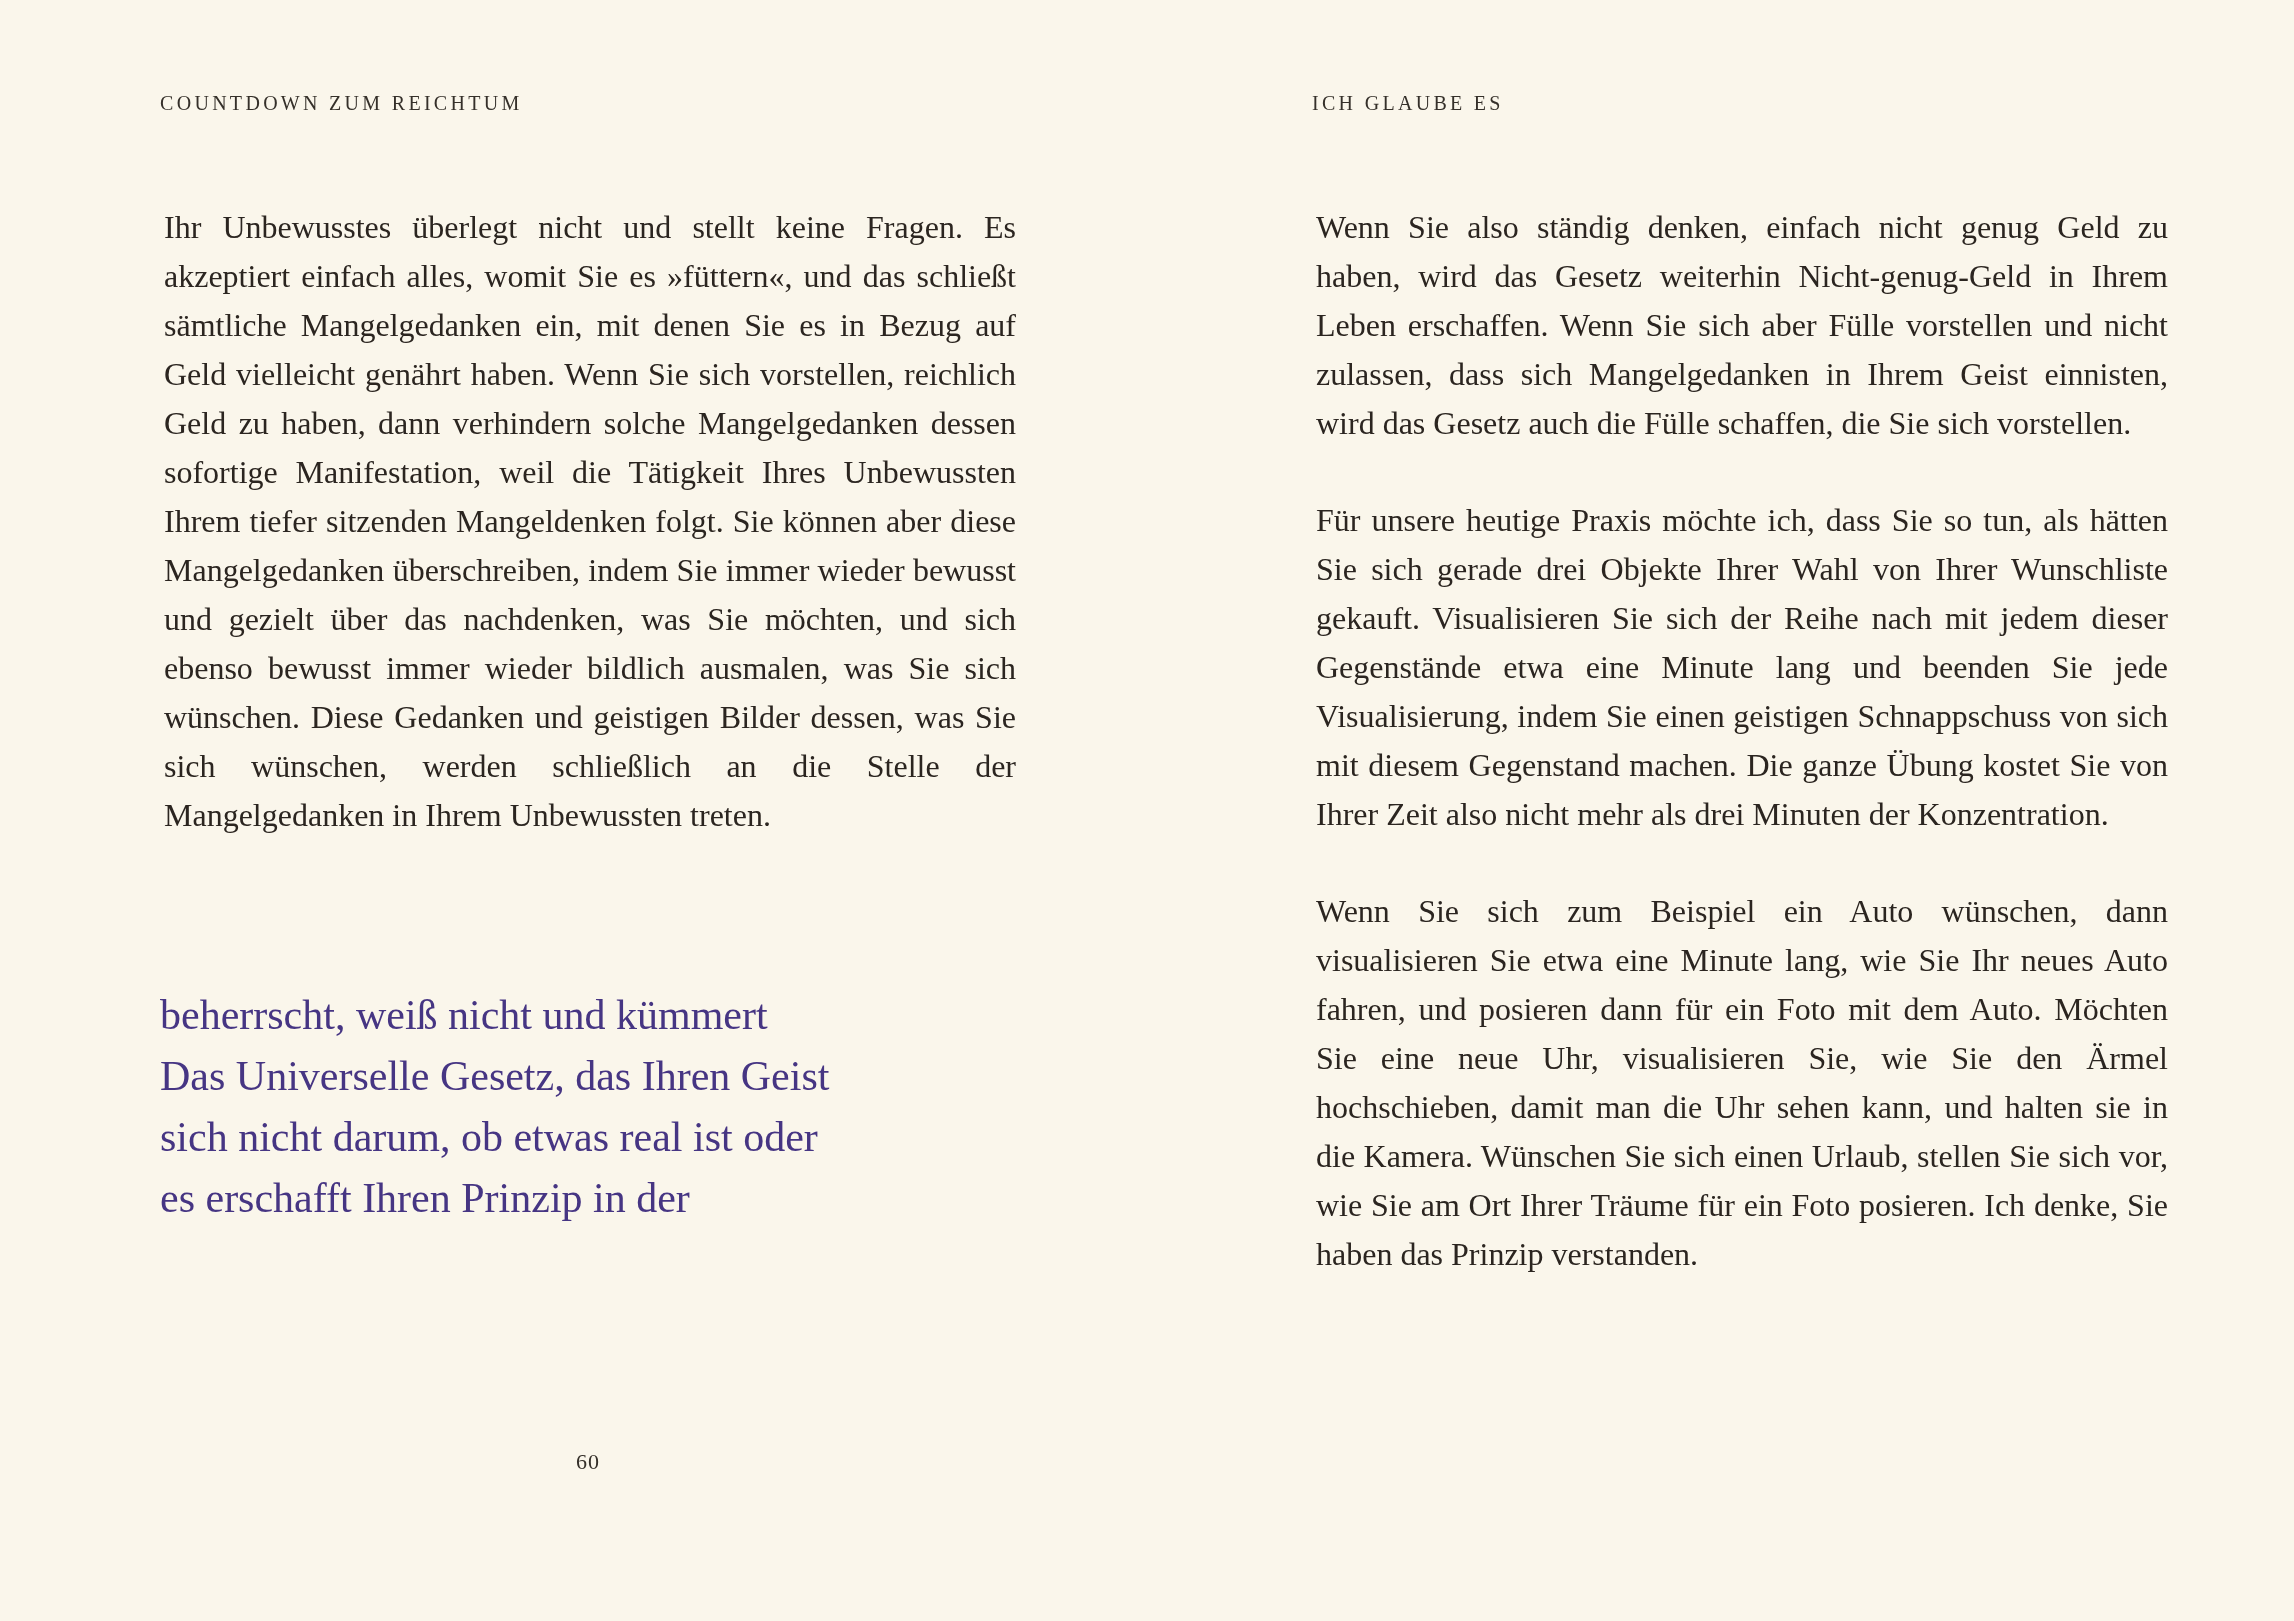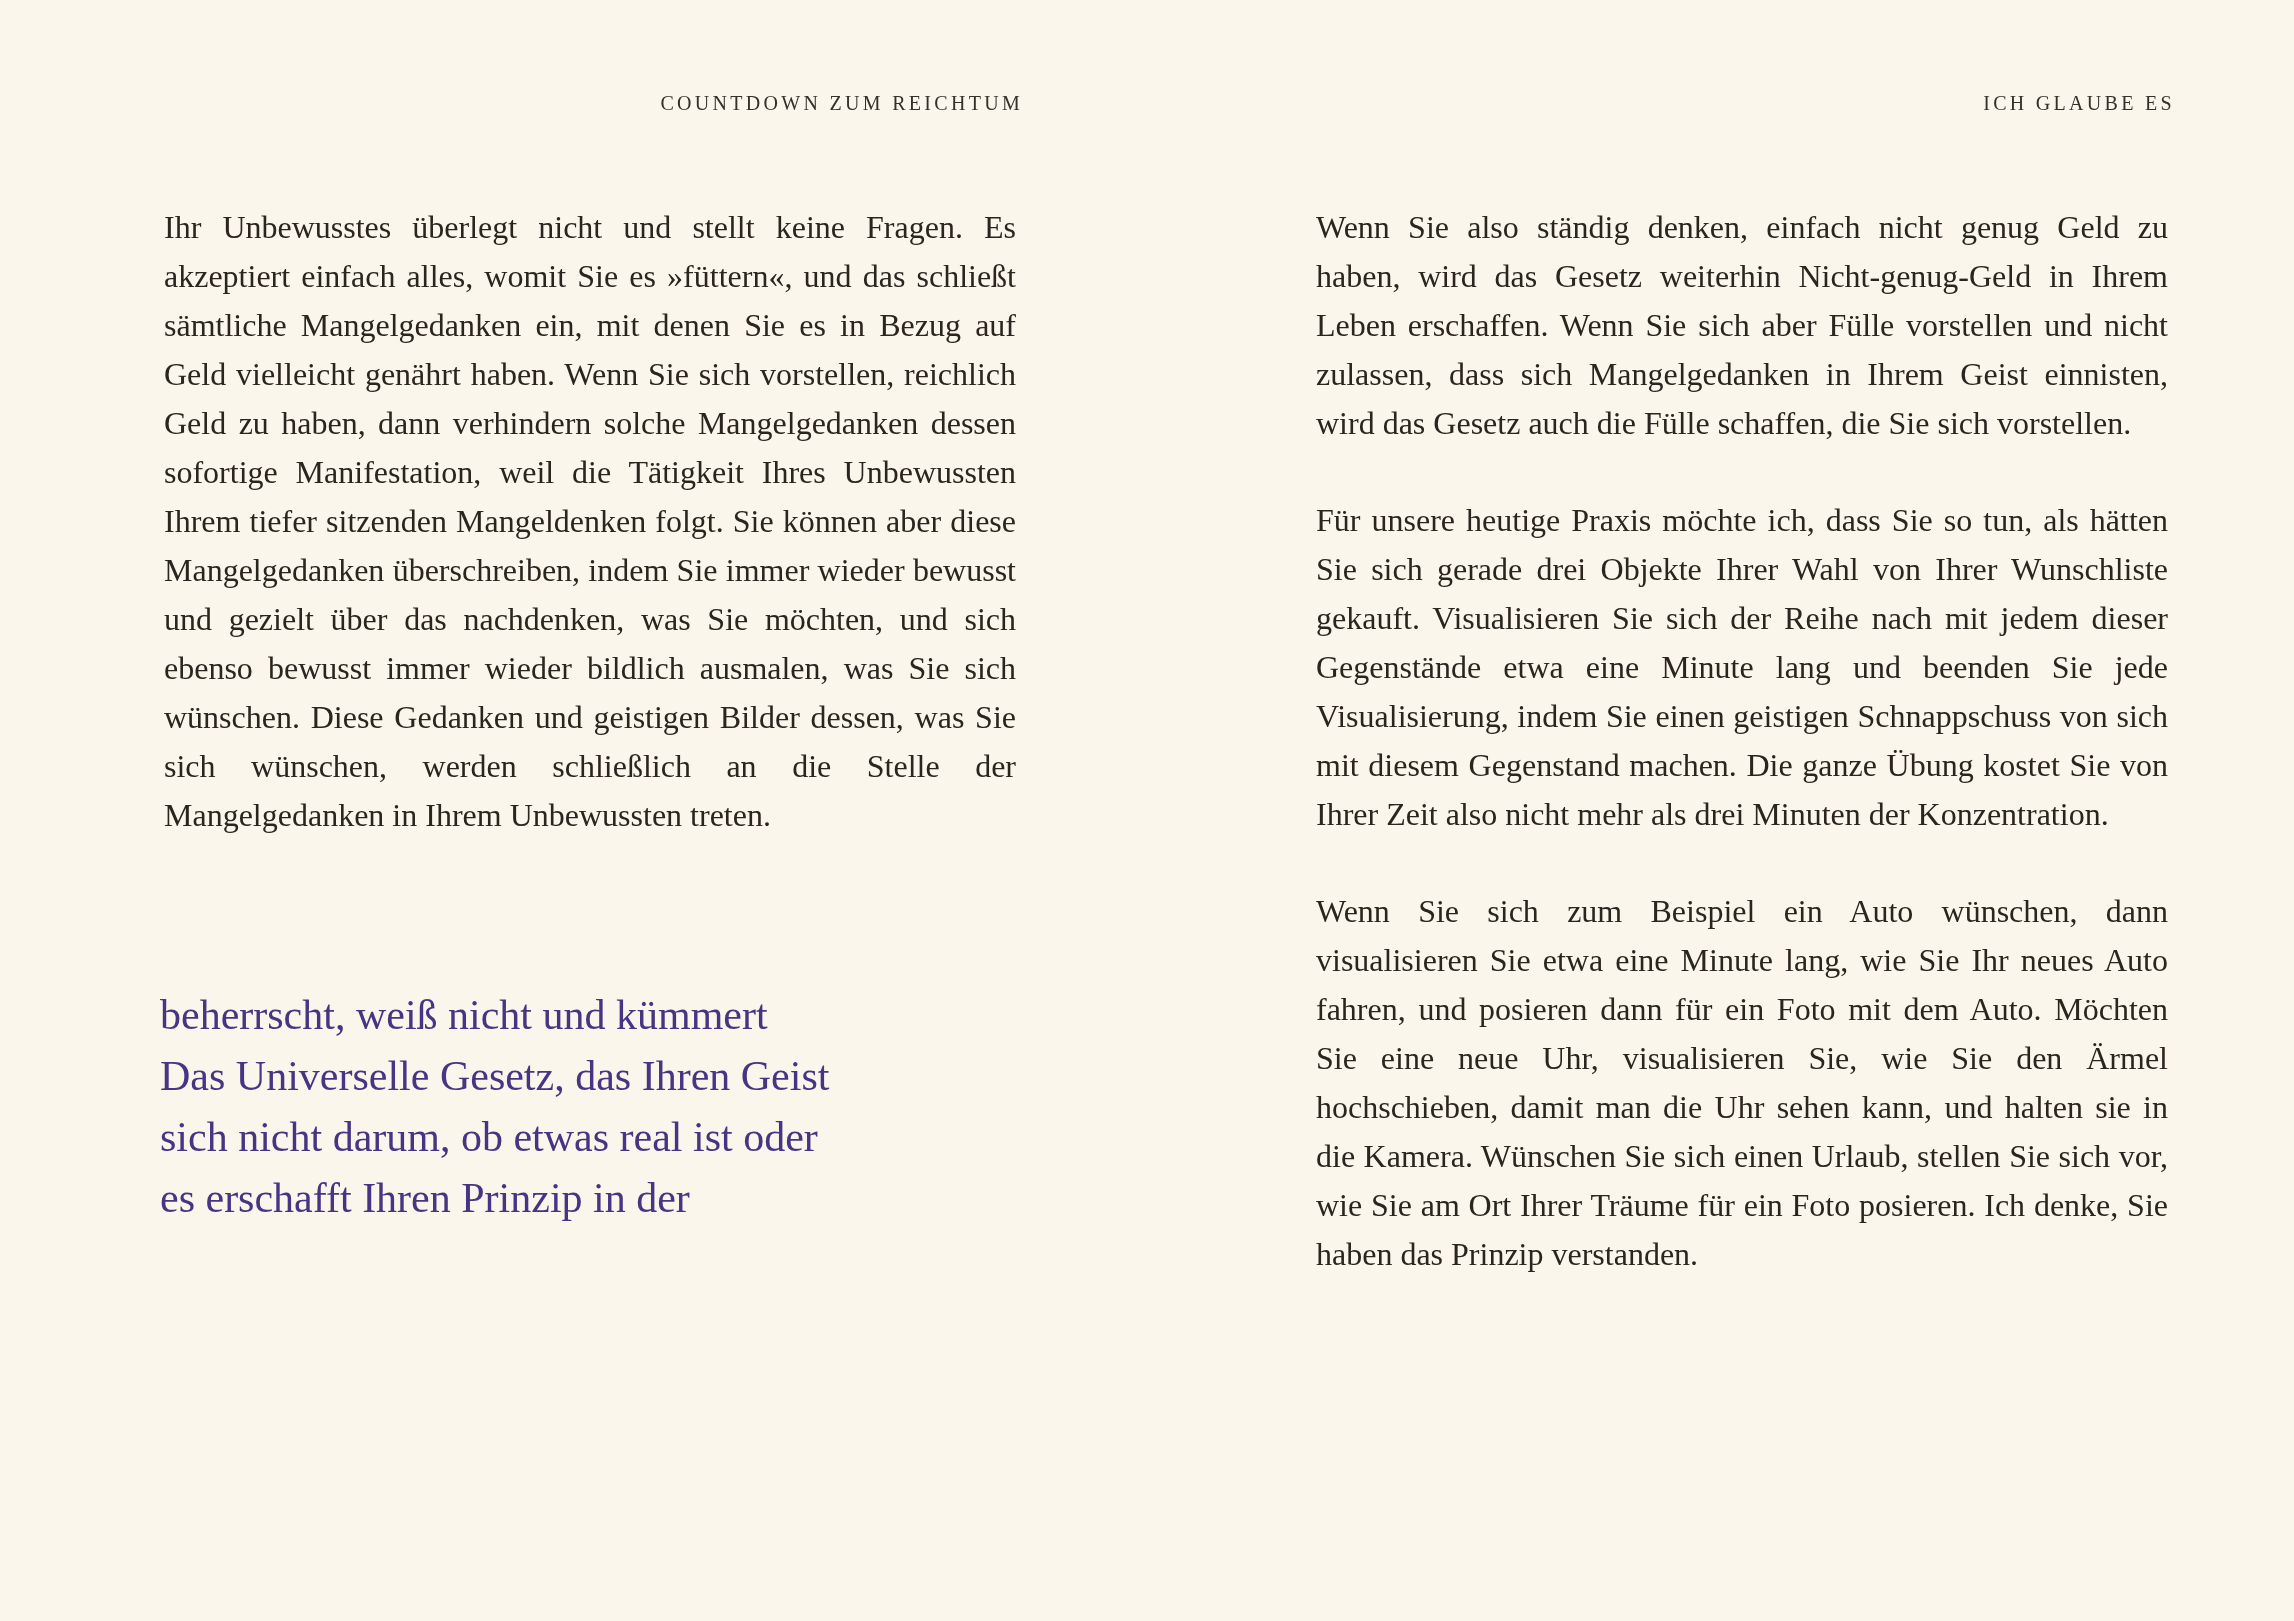--- a/index.html
+++ b/index.html
@@ -33,23 +33,23 @@
     top: 0;
     width: 856px;
     height: 1621px;
   }
   .page-left  .column { left: 160px; }
   .page-right .column { left: 165px; }
 
   .running-head {
     position: absolute;
     top: 92px;
-    left: 7px;
+    left: 0;
     width: 100%;
-    text-align: right;
+    text-align: left;
     font-size: 20px;
     letter-spacing: 3.3px;
     color: #35302a;
     white-space: nowrap;
   }
 
   .body-text {
     position: absolute;
     top: 203px;
     left: 0;
@@ -104,20 +104,21 @@
         <p lang="de">Ihr Unbewusstes überlegt nicht und stellt keine Fragen. Es akzeptiert einfach alles, womit Sie es »füttern«, und das schließt sämtliche Mangelgedanken ein, mit denen Sie es in Bezug auf Geld vielleicht genährt haben. Wenn Sie sich vorstellen, reichlich Geld zu haben, dann verhindern solche Mangelgedanken dessen sofortige Manifestation, weil die Tätigkeit Ihres Unbewussten Ihrem tiefer sitzenden Mangeldenken folgt. Sie können aber diese Mangelgedanken überschreiben, indem Sie immer wieder bewusst und gezielt über das nachdenken, was Sie möchten, und sich ebenso bewusst immer wieder bildlich ausmalen, was Sie sich wünschen. Diese Gedanken und geistigen Bilder dessen, was Sie sich wünschen, werden schließlich an die Stelle der Mangelgedanken in Ihrem Unbewussten treten.</p>
       </div>
 
       <div class="pull-quote">
         <div class="quote-line">beherrscht, weiß nicht und kümmert</div>
         <div class="quote-line">Das Universelle Gesetz, das Ihren Geist</div>
         <div class="quote-line">sich nicht darum, ob etwas real ist oder</div>
         <div class="quote-line">es erschafft Ihren Prinzip in der</div>
       </div>
 
+      <div class="page-number">60</div>
 
     </div>
   </div>
 
   <div class="page page-right">
     <div class="column">
 
       <div class="running-head">ICH GLAUBE ES</div>
 
       <div class="body-text">

